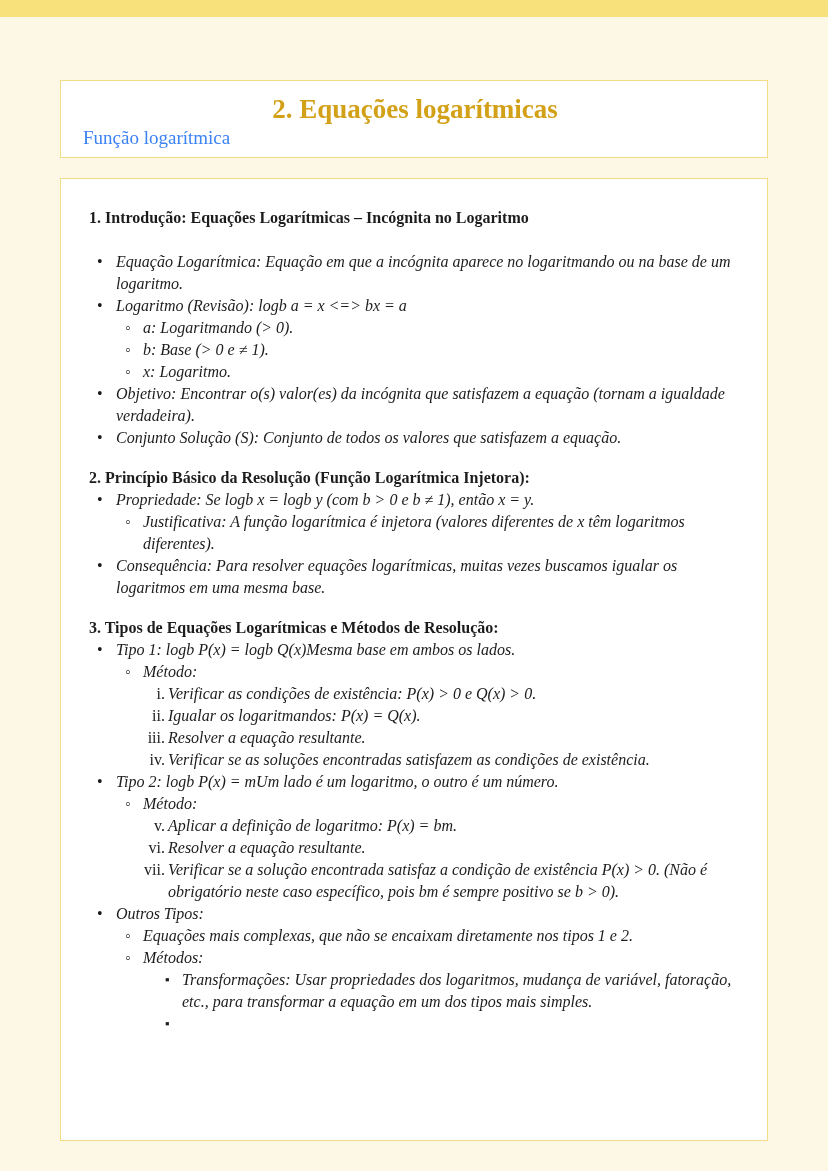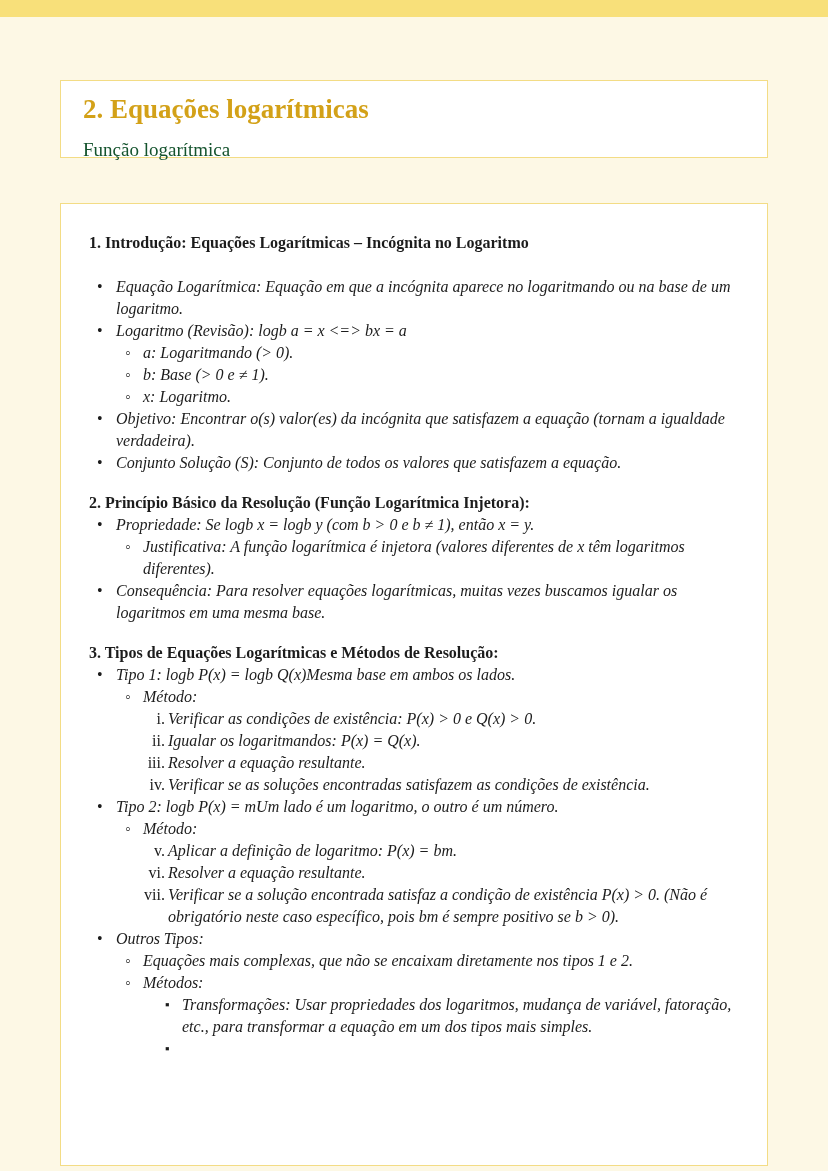--- a/index.html
+++ b/index.html
@@ -22,26 +22,27 @@
     border:1px solid #F3DC85;
   }
   .title-box {
     left:60px; top:80px; width:708px; height:78px;
     padding:12px 20px 12px 22px;
   }
   .title {
     font-size:27px; font-weight:bold;
     color:#D3A118;
     line-height:32px;
+    text-align:center;
   }
   .subtitle {
-    font-size:19px; color:#14532d; line-height:24px; margin-top:13px;
+    font-size:19px; color:#3b82f6; line-height:24px; margin-top:1px;
   }
   .content-box {
-    left:60px; top:203px; width:708px; height:963px;
+    left:60px; top:178px; width:708px; height:963px;
     padding:28px 34px 0 28px;
   }
   .sec-heading {
     font-size:16px; font-weight:bold; line-height:22px;
   }
   .mt { margin-top:18px; }
   .gap { height:22px; }
   .li { display:flex; font-size:16px; line-height:22px; }
   .mk { flex:none; }
   .tx { flex:1 1 auto;font-style:italic; }

